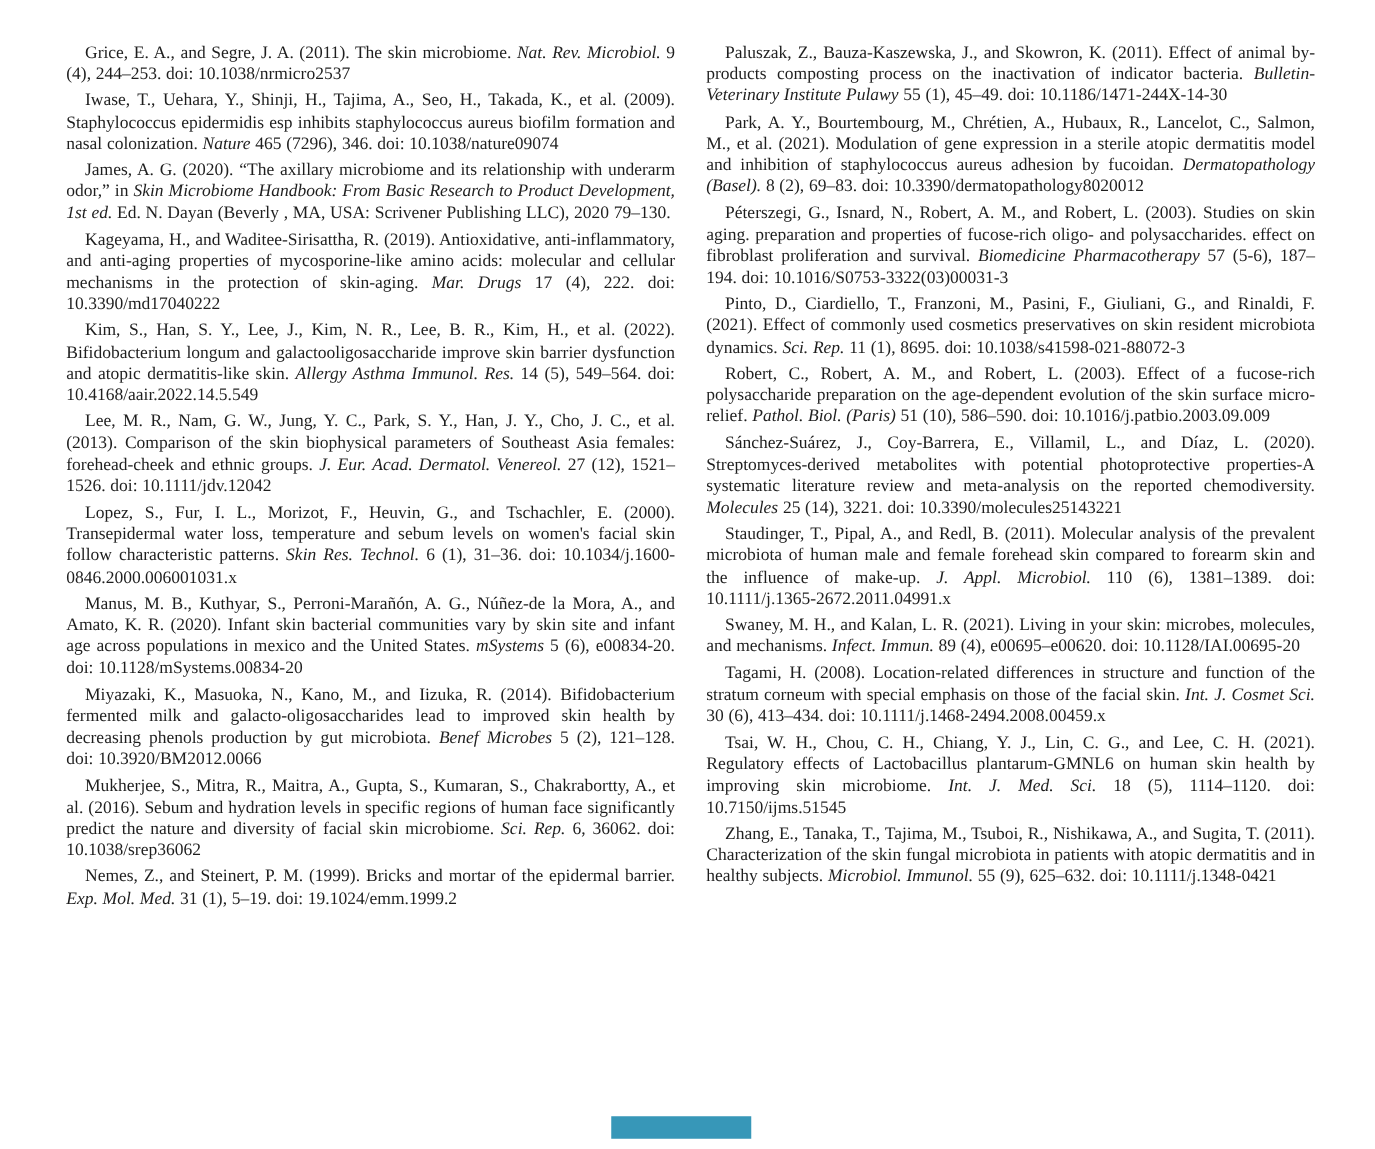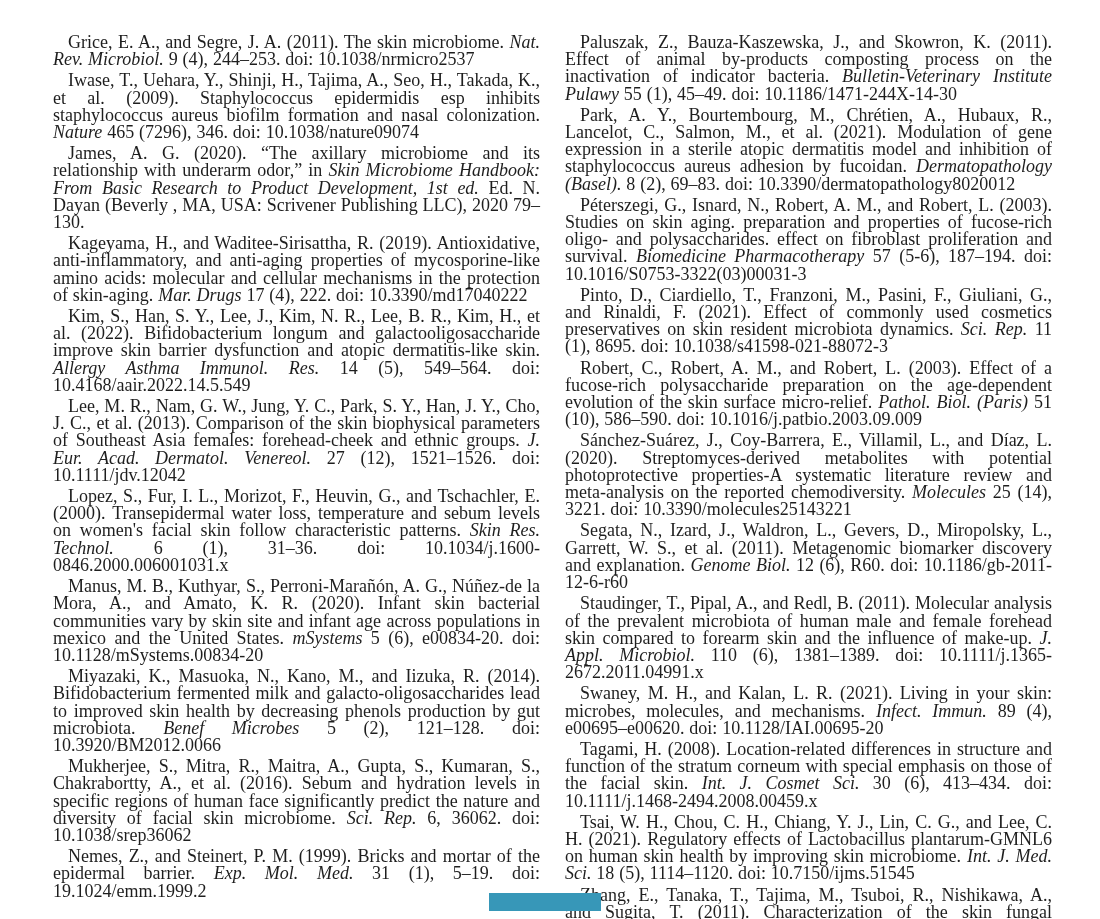--- a/index.html
+++ b/index.html
@@ -17,21 +17,21 @@
     left: 53px;
     top: 34px;
     display: flex;
     gap: 25px;
   }
   .col { width: 487px; }
   p.ref {
     margin: 0 0 4px 0;
     text-indent: 15px;
     text-align: justify;
-    font-size: 18px;
+    font-size: 14px;
     line-height: 17.2px;
     word-spacing: 0.02em;
   }
   p.ref em { font-style: italic; }
   .footer-box {
     position: absolute;
     left: 489px;
     top: 893px;
     width: 112px;
     height: 18px;
@@ -55,21 +55,20 @@
       <p class="ref"><span>Mukherjee, S., Mitra, R., Maitra, A., Gupta, S., Kumaran, S., Chakrabortty, A., et al. (2016). Sebum and hydration levels in specific regions of human face significantly predict the nature and diversity of facial skin microbiome. </span><em>Sci. Rep.</em><span> 6, 36062. doi: 10.1038/srep36062</span></p>
       <p class="ref"><span>Nemes, Z., and Steinert, P. M. (1999). Bricks and mortar of the epidermal barrier. </span><em>Exp. Mol. Med.</em><span> 31 (1), 5–19. doi: 19.1024/emm.1999.2</span></p>
     </div>
   <div class="col">
       <p class="ref"><span>Paluszak, Z., Bauza-Kaszewska, J., and Skowron, K. (2011). Effect of animal by-products composting process on the inactivation of indicator bacteria. </span><em>Bulletin-Veterinary Institute Pulawy</em><span> 55 (1), 45–49. doi: 10.1186/1471-244X-14-30</span></p>
       <p class="ref"><span>Park, A. Y., Bourtembourg, M., Chrétien, A., Hubaux, R., Lancelot, C., Salmon, M., et al. (2021). Modulation of gene expression in a sterile atopic dermatitis model and inhibition of staphylococcus aureus adhesion by fucoidan. </span><em>Dermatopathology (Basel).</em><span> 8 (2), 69–83. doi: 10.3390/dermatopathology8020012</span></p>
       <p class="ref"><span>Péterszegi, G., Isnard, N., Robert, A. M., and Robert, L. (2003). Studies on skin aging. preparation and properties of fucose-rich oligo- and polysaccharides. effect on fibroblast proliferation and survival. </span><em>Biomedicine Pharmacotherapy</em><span> 57 (5-6), 187–194. doi: 10.1016/S0753-3322(03)00031-3</span></p>
       <p class="ref"><span>Pinto, D., Ciardiello, T., Franzoni, M., Pasini, F., Giuliani, G., and Rinaldi, F. (2021). Effect of commonly used cosmetics preservatives on skin resident microbiota dynamics. </span><em>Sci. Rep.</em><span> 11 (1), 8695. doi: 10.1038/s41598-021-88072-3</span></p>
       <p class="ref"><span>Robert, C., Robert, A. M., and Robert, L. (2003). Effect of a fucose-rich polysaccharide preparation on the age-dependent evolution of the skin surface micro-relief. </span><em>Pathol. Biol. (Paris)</em><span> 51 (10), 586–590. doi: 10.1016/j.patbio.2003.09.009</span></p>
       <p class="ref"><span>Sánchez-Suárez, J., Coy-Barrera, E., Villamil, L., and Díaz, L. (2020). Streptomyces-derived metabolites with potential photoprotective properties-A systematic literature review and meta-analysis on the reported chemodiversity. </span><em>Molecules</em><span> 25 (14), 3221. doi: 10.3390/molecules25143221</span></p>
-      <p class="ref"><span>Segata, N., Izard, J., Waldron, L., Gevers, D., Miropolsky, L., Garrett, W. S., et al. (2011). Metagenomic biomarker discovery and explanation. </span><em>Genome Biol.</em><span> 12 (6), R60. doi: 10.1186/gb-2011-12-6-r60</span></p>
       <p class="ref"><span>Staudinger, T., Pipal, A., and Redl, B. (2011). Molecular analysis of the prevalent microbiota of human male and female forehead skin compared to forearm skin and the influence of make-up. </span><em>J. Appl. Microbiol.</em><span> 110 (6), 1381–1389. doi: 10.1111/j.1365-2672.2011.04991.x</span></p>
       <p class="ref"><span>Swaney, M. H., and Kalan, L. R. (2021). Living in your skin: microbes, molecules, and mechanisms. </span><em>Infect. Immun.</em><span> 89 (4), e00695–e00620. doi: 10.1128/IAI.00695-20</span></p>
       <p class="ref"><span>Tagami, H. (2008). Location-related differences in structure and function of the stratum corneum with special emphasis on those of the facial skin. </span><em>Int. J. Cosmet Sci.</em><span> 30 (6), 413–434. doi: 10.1111/j.1468-2494.2008.00459.x</span></p>
       <p class="ref"><span>Tsai, W. H., Chou, C. H., Chiang, Y. J., Lin, C. G., and Lee, C. H. (2021). Regulatory effects of Lactobacillus plantarum-GMNL6 on human skin health by improving skin microbiome. </span><em>Int. J. Med. Sci.</em><span> 18 (5), 1114–1120. doi: 10.7150/ijms.51545</span></p>
       <p class="ref"><span>Zhang, E., Tanaka, T., Tajima, M., Tsuboi, R., Nishikawa, A., and Sugita, T. (2011). Characterization of the skin fungal microbiota in patients with atopic dermatitis and in healthy subjects. </span><em>Microbiol. Immunol.</em><span> 55 (9), 625–632. doi: 10.1111/j.1348-0421</span></p>
     </div>
 </div>
 
 <div class="footer-box" style="background:#3797B8"></div>
 

